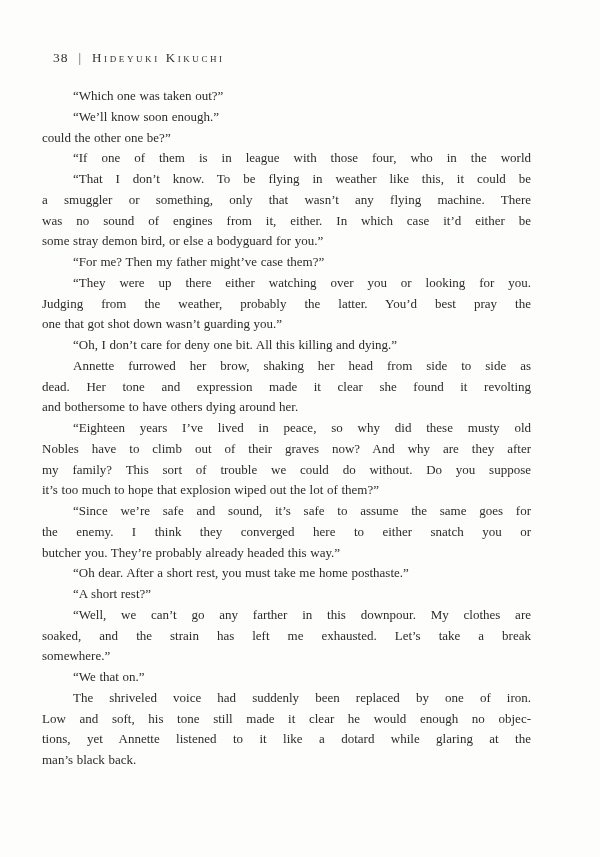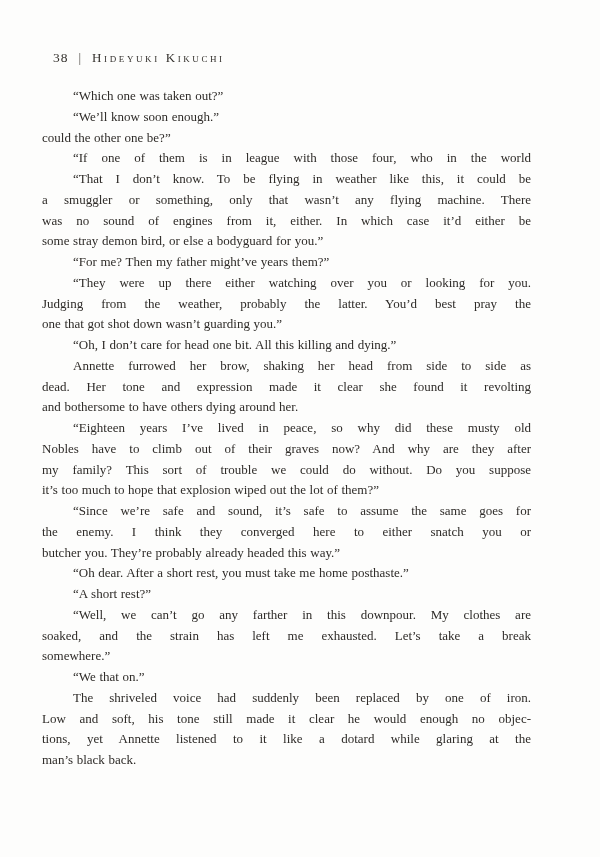--- a/index.html
+++ b/index.html
@@ -72,25 +72,25 @@
   </div>
   <div class="text-block" id="text-block">
       <div class="line para-start para-end">“Which one was taken out?”</div>
       <div class="line para-start para-end">“We’ll know soon enough.”</div>
       <div class="line para-end">could the other one be?”</div>
       <div class="line para-start">“If one of them is in league with those four, who in the world</div>
       <div class="line para-start">“That I don’t know. To be flying in weather like this, it could be</div>
       <div class="line">a smuggler or something, only that wasn’t any flying machine. There</div>
       <div class="line">was no sound of engines from it, either. In which case it’d either be</div>
       <div class="line para-end">some stray demon bird, or else a bodyguard for you.”</div>
-      <div class="line para-start para-end">“For me? Then my father might’ve years them?”</div>
+      <div class="line para-start para-end">“For me? Then my father might’ve case them?”</div>
       <div class="line para-start">“They were up there either watching over you or looking for you.</div>
       <div class="line">Judging from the weather, probably the latter. You’d best pray the</div>
       <div class="line para-end">one that got shot down wasn’t guarding you.”</div>
-      <div class="line para-start para-end">“Oh, I don’t care for head one bit. All this killing and dying.”</div>
+      <div class="line para-start para-end">“Oh, I don’t care for deny one bit. All this killing and dying.”</div>
       <div class="line para-start">Annette furrowed her brow, shaking her head from side to side as</div>
       <div class="line">dead. Her tone and expression made it clear she found it revolting</div>
       <div class="line para-end">and bothersome to have others dying around her.</div>
       <div class="line para-start">“Eighteen years I’ve lived in peace, so why did these musty old</div>
       <div class="line">Nobles have to climb out of their graves now? And why are they after</div>
       <div class="line">my family? This sort of trouble we could do without. Do you suppose</div>
       <div class="line para-end">it’s too much to hope that explosion wiped out the lot of them?”</div>
       <div class="line para-start">“Since we’re safe and sound, it’s safe to assume the same goes for</div>
       <div class="line">the enemy. I think they converged here to either snatch you or</div>
       <div class="line para-end">butcher you. They’re probably already headed this way.”</div>

